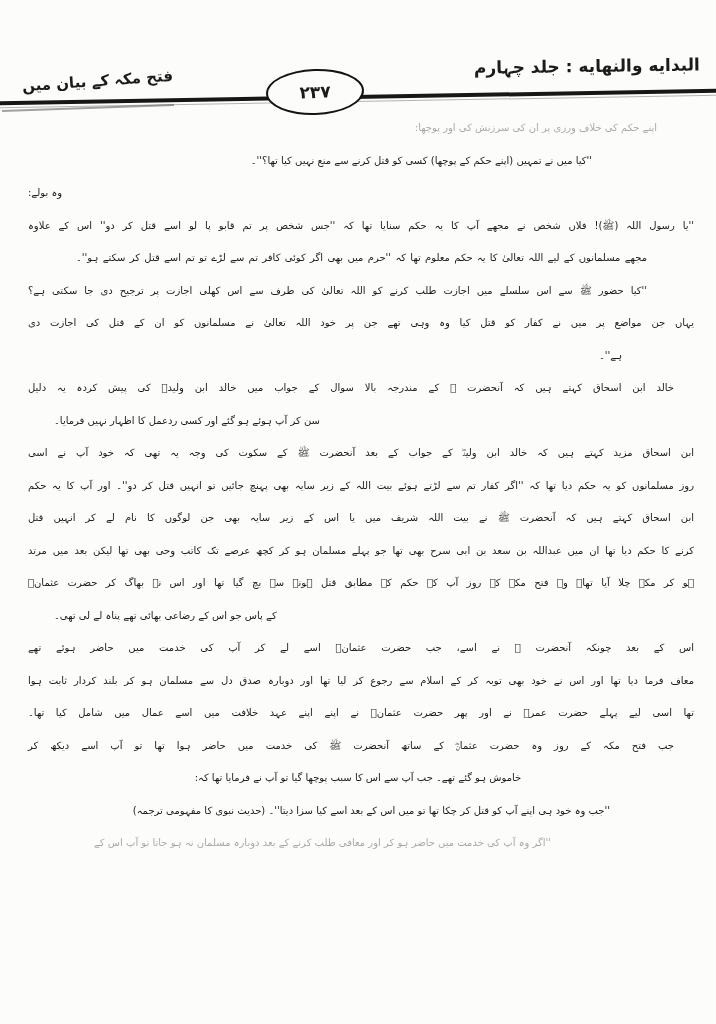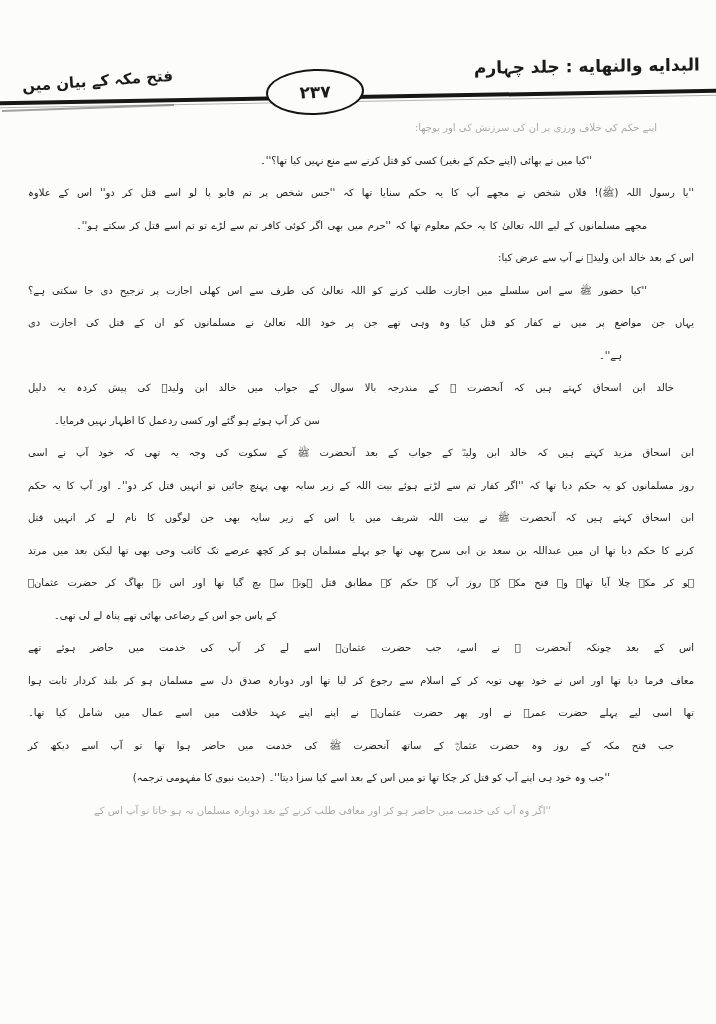--- a/index.html
+++ b/index.html
@@ -80,36 +80,37 @@
   <div class="header-rule"></div>
   <div class="header-rule-shadow"></div>
   <div class="section-underline"></div>
 
   <div class="page-number-oval">
     <span class="page-number">۲۳۷</span>
   </div>
 
   <div class="body-text">
       <div class="line r pr45 faded">اپنے حکم کی خلاف ورزی پر ان کی سرزنش کی اور پوچھا:</div>
-      <div class="line r pr110">''کیا میں نے بھائی (اپنے حکم کے بغیر) کسی کو قتل کرنے سے منع نہیں کیا تھا؟''۔</div>
+      <div class="line r pr110">''کیا میں نے تمہیں (اپنے حکم کے پوچھا) کسی کو قتل کرنے سے منع نہیں کیا تھا؟''۔</div>
+      <div class="line l pl14">وہ بولے:</div>
       <div class="line j pr8 pl14">''یا رسول اللہ (ﷺ)! فلاں شخص نے مجھے آپ کا یہ حکم سنایا تھا کہ ''جس شخص پر تم قابو پا لو اسے قتل کر دو'' اس کے علاوہ</div>
       <div class="line j pr55 pl62">مجھے مسلمانوں کے لیے اللہ تعالیٰ کا یہ حکم معلوم تھا کہ ''حرم میں بھی اگر کوئی کافر تم سے لڑے تو تم اسے قتل کر سکتے ہو''۔</div>
-      <div class="line r pr8">اس کے بعد خالد ابن ولیدؓ نے آپ سے عرض کیا:</div>
       <div class="line j pr55 pl14">''کیا حضور ﷺ سے اس سلسلے میں اجازت طلب کرنے کو اللہ تعالیٰ کی طرف سے اس کھلی اجازت پر ترجیح دی جا سکتی ہے؟</div>
       <div class="line j pr8 pl14">یہاں جن مواضع پر میں نے کفار کو قتل کیا وہ وہی تھے جن پر خود اللہ تعالیٰ نے مسلمانوں کو ان کے قتل کی اجازت دی</div>
       <div class="line r pr80">ہے''۔</div>
       <div class="line j pr28 pl14">خالد ابن اسحاق کہتے ہیں کہ آنحضرت ﷺ کے مندرجہ بالا سوال کے جواب میں خالد ابن ولیدؓ کی پیش کردہ یہ دلیل</div>
       <div class="line l pl40">سن کر آپ ہوئے ہو گئے اور کسی ردعمل کا اظہار نہیں فرمایا۔</div>
       <div class="line j pr8 pl14">ابن اسحاق مزید کہتے ہیں کہ خالد ابن ولیدؓ کے جواب کے بعد آنحضرت ﷺ کے سکوت کی وجہ یہ تھی کہ خود آپ نے اسی</div>
       <div class="line j pr8 pl14">روز مسلمانوں کو یہ حکم دیا تھا کہ ''اگر کفار تم سے لڑتے ہوئے بیت اللہ کے زیر سایہ بھی پہنچ جائیں تو انہیں قتل کر دو''۔ اور آپ کا یہ حکم</div>
       <div class="line j pr8 pl14">ابن اسحاق کہتے ہیں کہ آنحضرت ﷺ نے بیت اللہ شریف میں یا اس کے زیر سایہ بھی جن لوگوں کا نام لے کر انہیں قتل</div>
       <div class="line j pr8 pl14">کرنے کا حکم دیا تھا ان میں عبداللہ بن سعد بن ابی سرح بھی تھا جو پہلے مسلمان ہو کر کچھ عرصے تک کاتب وحی بھی تھا لیکن بعد میں مرتد</div>
       <div class="line j pr8 pl14">ہو کر مکے چلا آیا تھا۔ وہ فتح مکہ کے روز آپ کے حکم کے مطابق قتل ہونے سے بچ گیا تھا اور اس نے بھاگ کر حضرت عثمانؓ</div>
       <div class="line l pl40">کے پاس جو اس کے رضاعی بھائی تھے پناہ لے لی تھی۔</div>
       <div class="line j pr8 pl14">اس کے بعد چونکہ آنحضرت ﷺ نے اسے، جب حضرت عثمانؓ اسے لے کر آپ کی خدمت میں حاضر ہوئے تھے</div>
       <div class="line j pr8 pl14">معاف فرما دیا تھا اور اس نے خود بھی توبہ کر کے اسلام سے رجوع کر لیا تھا اور دوبارہ صدق دل سے مسلمان ہو کر بلند کردار ثابت ہوا</div>
       <div class="line j pr8 pl14">تھا اسی لیے پہلے حضرت عمرؓ نے اور پھر حضرت عثمانؓ نے اپنے اپنے عہد خلافت میں اسے عمال میں شامل کیا تھا۔</div>
       <div class="line j pr28 pl14">جب فتح مکہ کے روز وہ حضرت عثمانؓ کے ساتھ آنحضرت ﷺ کی خدمت میں حاضر ہوا تھا تو آپ اسے دیکھ کر</div>
+      <div class="line c">خاموش ہو گئے تھے۔ جب آپ سے اس کا سبب پوچھا گیا تو آپ نے فرمایا تھا کہ:</div>
       <div class="line r pr92">''جب وہ خود ہی اپنے آپ کو قتل کر چکا تھا تو میں اس کے بعد اسے کیا سزا دیتا''۔ (حدیث نبوی کا مفہومی ترجمہ)</div>
       <div class="line l pl80 faded">''اگر وہ آپ کی خدمت میں حاضر ہو کر اور معافی طلب کرنے کے بعد دوبارہ مسلمان نہ ہو جاتا تو آپ اس کے</div>
     </div>
 
 </div>
 
 </body></html>

